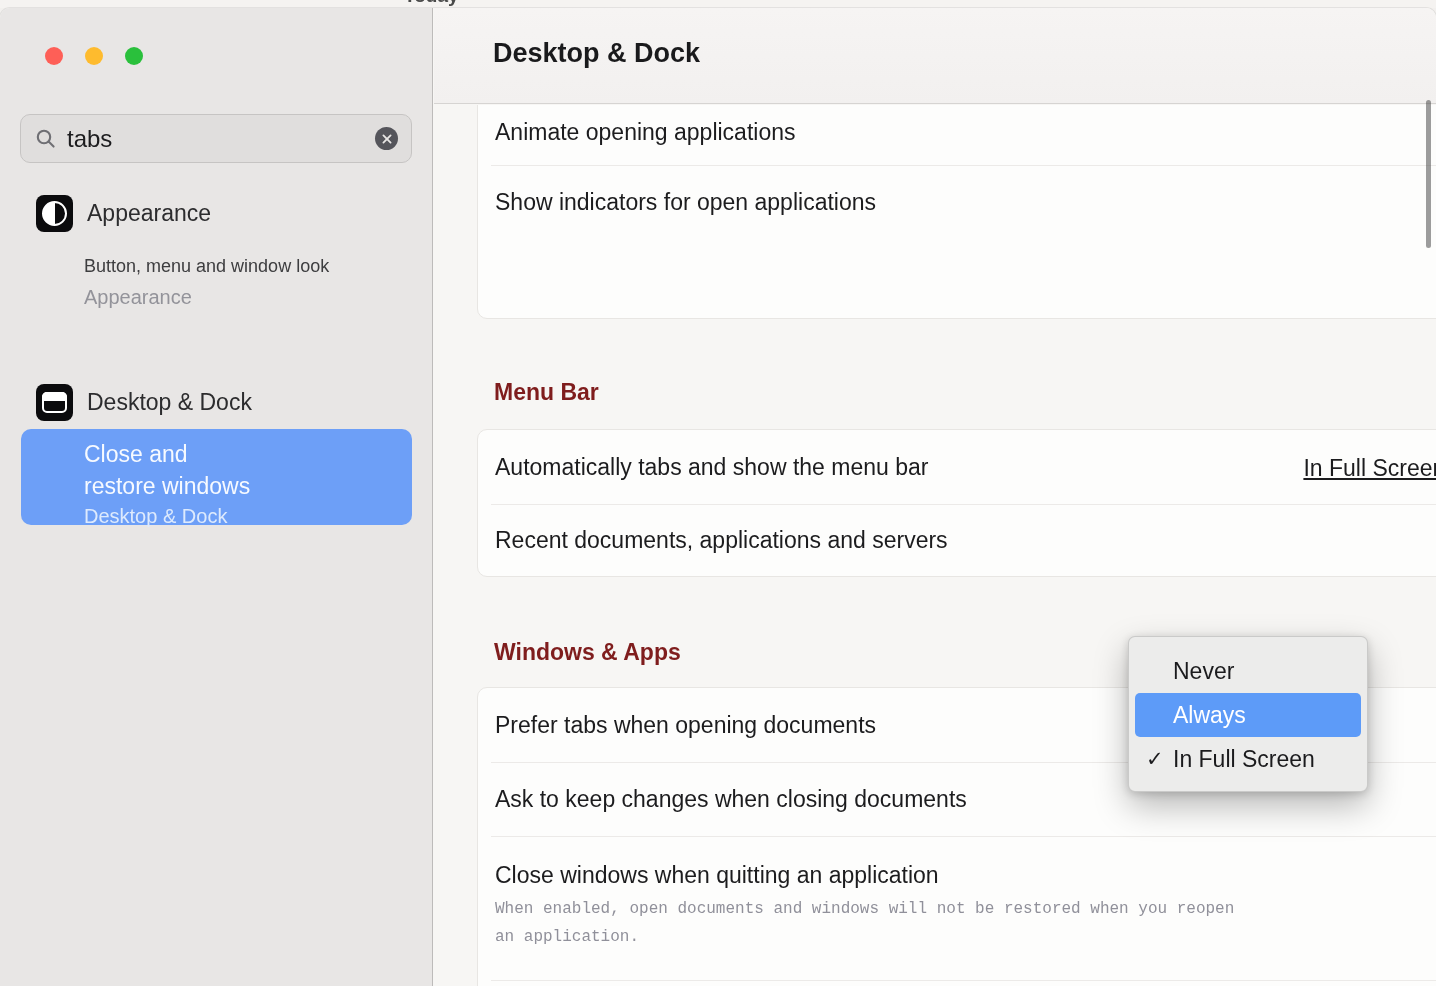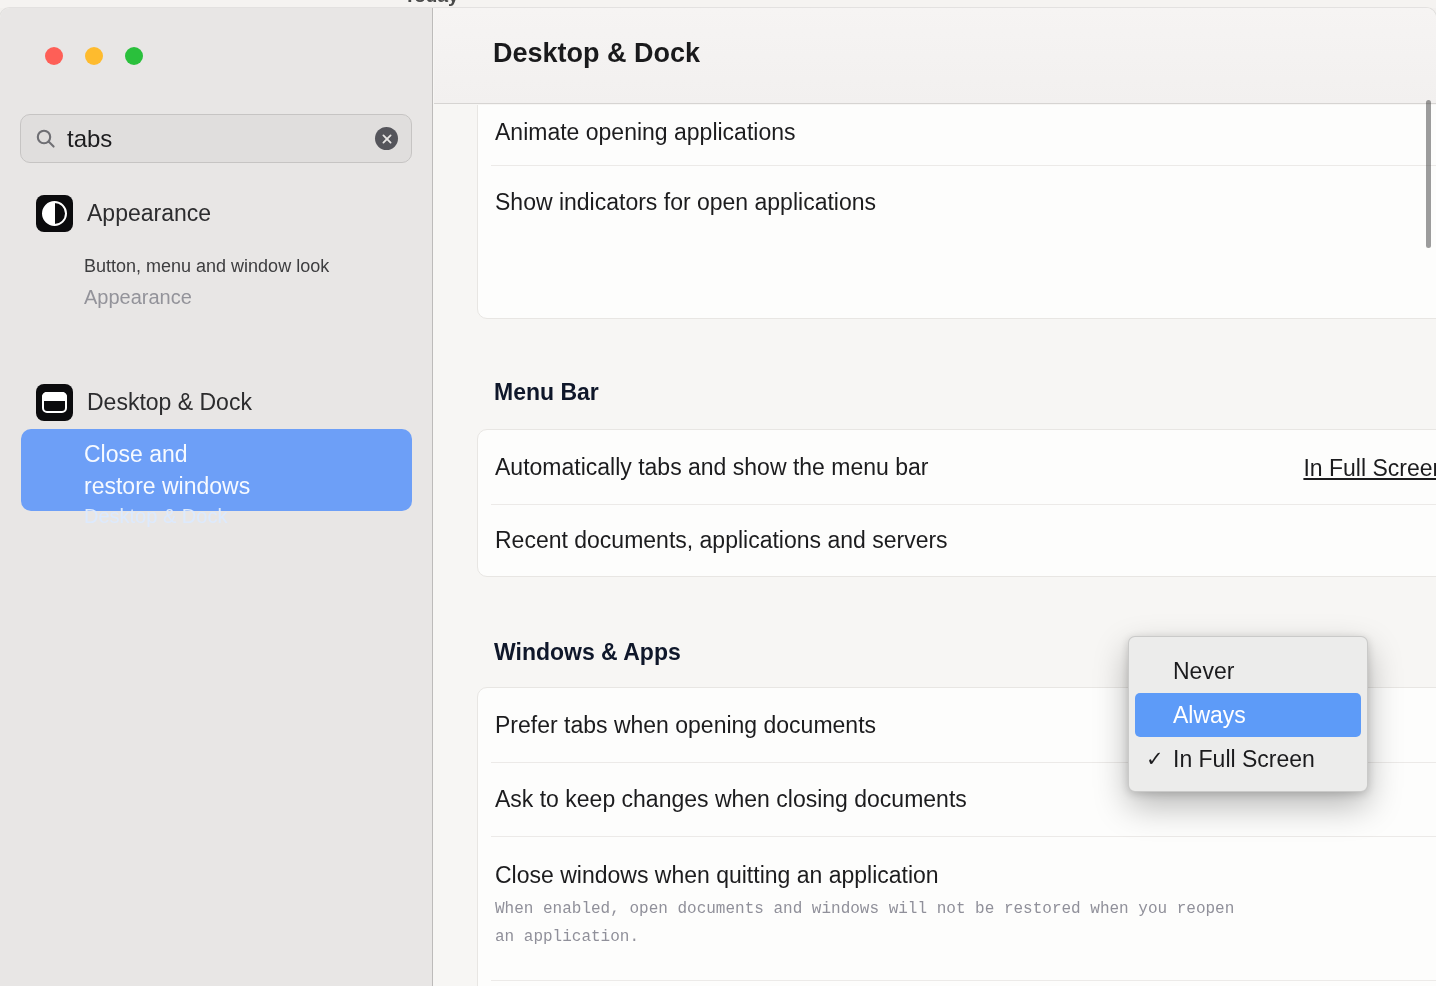--- a/index.html
+++ b/index.html
@@ -41,21 +41,21 @@
   .app-icon { width:37px; height:37px; border-radius:8px; background:#0b0b0d; position:relative; flex:0 0 auto; }
   .icon-appearance .half-circle { position:absolute; inset:6px; border-radius:50%;
     border:2.5px solid #fff; background:linear-gradient(90deg,#ffffff 0 50%, #0b0b0d 50% 100%); }
   .icon-dd .win-frame { position:absolute; left:6px; top:8px; width:25px; height:21px; border:2.5px solid #fff; border-radius:5px; }
   .icon-dd .win-bar { position:absolute; left:6px; top:8px; width:25px; height:9px; background:#fff; border-radius:5px 5px 0 0; }
 
   .result-appearance { position:absolute; left:84px; top:242px; width:260px; cursor:default; }
   .result-title { font-size:18px; line-height:32px; color:#3d3d3f; }
   .result-sub { font-size:20px; line-height:26px; color:#93939a; margin-top:2px; }
 
-  .result-selected { position:absolute; left:21px; top:421px; width:391px; height:82px; border-radius:10px;
+  .result-selected { position:absolute; left:21px; top:421px; width:391px; height:96px; border-radius:10px;
     background:#6d9ff7; padding:9px 12px 0 63px; cursor:default; }
   .result-selected .sel-title { font-size:23px; line-height:32px; color:#f7faff; width:178px; }
   .result-selected .sel-sub { font-size:20px; line-height:26px; color:#ddeafd; margin-top:1px; }
 
   
   .main { position:absolute; left:434px; top:0; right:0; bottom:0; background:#f7f6f4; }
   .pane-header { position:absolute; top:0; left:0; right:0; height:96px;
     background:linear-gradient(#f6f4f3,#f2f0ef); border-bottom:1px solid #d6d4d2; z-index:5; }
   .pane-title { position:absolute; left:59px; top:30px; font-size:27px; font-weight:700; color:#1a1a1c; }
 
@@ -79,21 +79,21 @@
   .knob { position:absolute; top:2px; width:27px; height:27px; border-radius:50%; background:#fff;
     box-shadow:0 2px 4px rgba(0,0,0,0.22), 0 0 1px rgba(0,0,0,0.12); }
   .toggle.on .knob { right:2px; }
   .toggle.off .knob { left:2px; }
 
   .control { margin-left:auto; display:flex; align-items:flex-end; gap:10px; cursor:pointer;text-decoration:underline; }
   .control-value { font-size:23px; color:#1c1c1e; }
   .stepper { width:25px; height:29px; border-radius:7px; background:#eae8e6;
     box-shadow:inset 0 0 0 1px rgba(0,0,0,0.06); display:flex; align-items:center; justify-content:center; flex:0 0 auto; }
 
-  .section-heading { position:absolute; left:60px; font-size:23px; font-weight:700; color:#0f172a; }
+  .section-heading { position:absolute; left:60px; font-size:23px; font-weight:700; color:#7f1d1d; }
   .h-menubar { top:274px; }
   .h-windows { top:534px; }
 
   
   .popup { position:absolute; left:1128px; top:636px; width:240px; height:156px;
     background:#ececeb; border-radius:7px; border:1px solid rgba(0,0,0,0.14);
     box-shadow:0 14px 34px rgba(0,0,0,0.28), 0 2px 8px rgba(0,0,0,0.16);
     z-index:100; padding:12px 6px; }
   .menu-item { position:relative; height:44px; display:flex; align-items:center; padding-left:38px;
     font-size:23px; color:#1b1b1d; border-radius:5px; cursor:default; }

